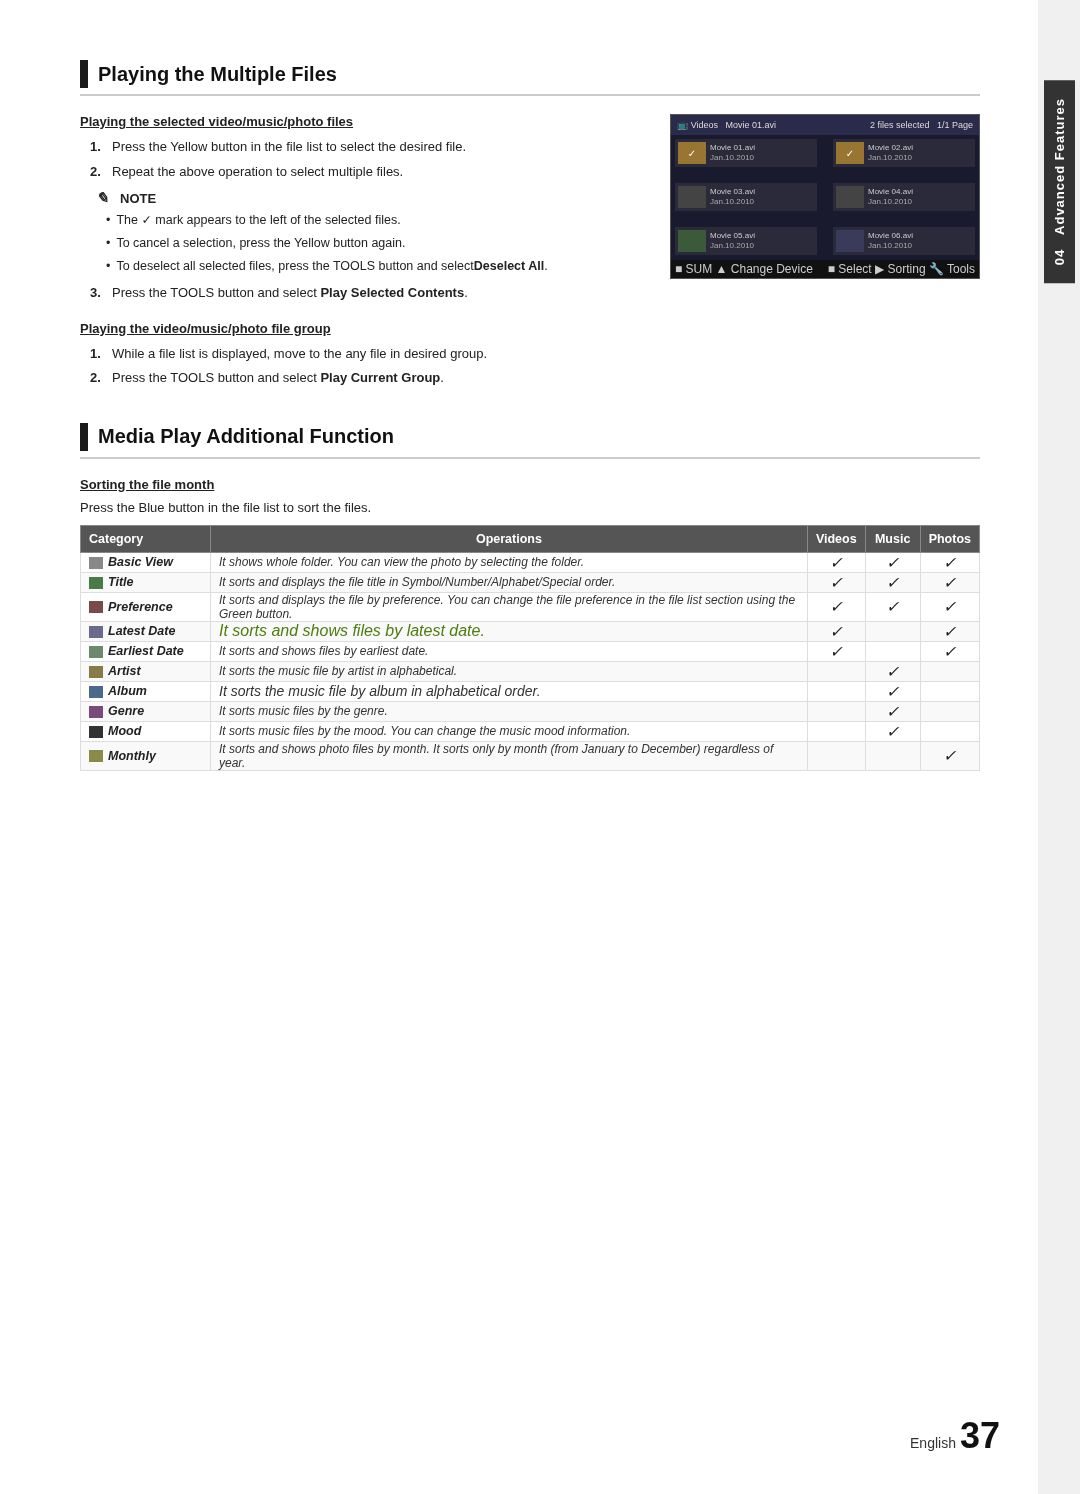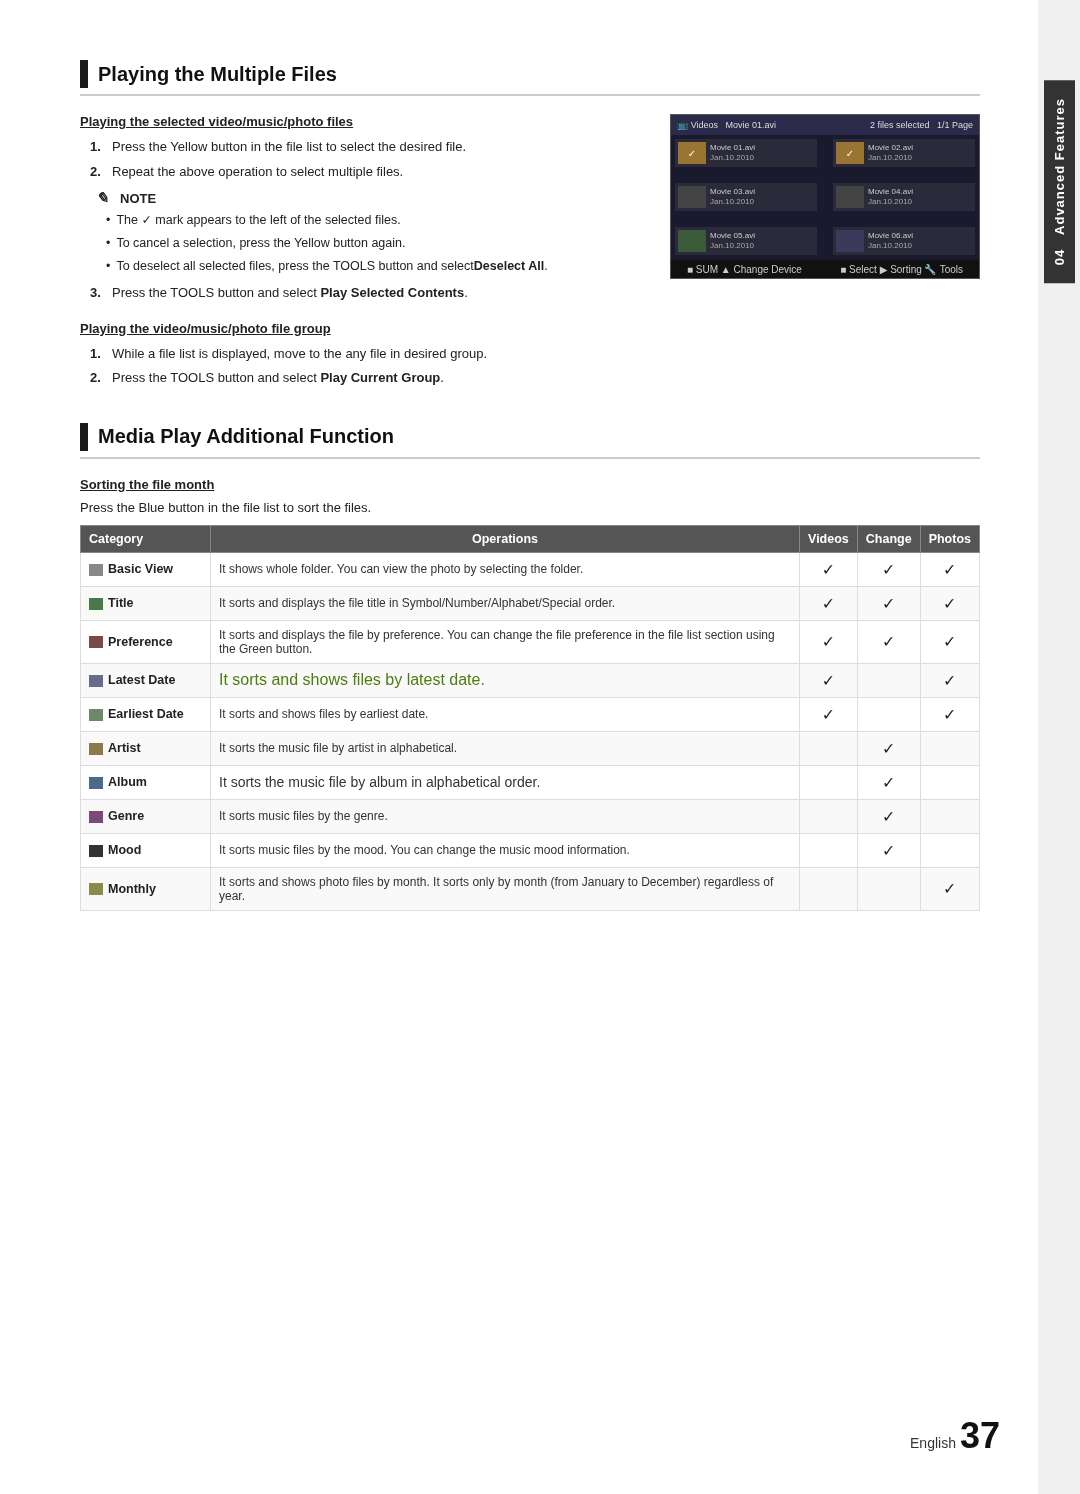--- a/index.html
+++ b/index.html
@@ -173,22 +173,22 @@
     .screenshot-item-text {
       font-size: 8px;
       color: #ccc;
       line-height: 1.3;
     }
     .screenshot-bottombar {
       background: #111;
       height: 18px;
       display: flex;
       align-items: center;
-      padding: 0 16px;
-      font-size: 10px;
+      padding: 0 4px;
+      font-size: 12px;
       color: #ccc;
       position: absolute;
       bottom: 0;
       left: 0;
       right: 0;
       justify-content: space-between;
     }
 
     
     .sort-table {
@@ -218,23 +218,24 @@
     .sort-table thead th.check-col {
       width: 55px;
     }
     .sort-table tbody tr {
       border-bottom: 1px solid #ddd;
     }
     .sort-table tbody tr:nth-child(even) {
       background: #f9f9f9;
     }
     .sort-table tbody td {
-      padding: 7px 8px;
+      padding: 0 8px;
       border: 1px solid #ddd;
       vertical-align: middle;
+      font-style: italic;
     }
 
     
     .right-sidebar {
       position: absolute;
       right: 0;
       top: 0;
       width: 42px;
       height: 1494px;
       background: #f0f0f0;
@@ -416,21 +417,21 @@
 
     <div class="subsection-title">Sorting the file month</div>
     <p style="margin-bottom:10px; font-size:13px;">Press the Blue button in the file list to sort the files.</p>
 
     <table class="sort-table">
       <thead>
         <tr>
           <th class="cat-col">Category</th>
           <th class="ops-col">Operations</th>
           <th class="check-col">Videos</th>
-          <th class="check-col">Change</th>
+          <th class="check-col">Music</th>
           <th class="check-col">Photos</th>
         </tr>
       </thead>
       <tbody id="table-body">
       <tr>
             <td style="white-space: nowrap; font-weight: bold; font-size: 12.5px; border-right: 1px solid rgb(221, 221, 221);"><span style="display: inline-block; width: 14px; height: 12px; background: rgb(136, 136, 136); margin-right: 5px; vertical-align: middle;"></span><span>Basic View</span></td>
             <td style="font-size: 12px; color: rgb(51, 51, 51);">It shows whole folder. You can view the photo by selecting the folder.</td>
             <td style="text-align: center; font-size: 16px;">✓</td>
             <td style="text-align: center; font-size: 16px;">✓</td>
             <td style="text-align: center; font-size: 16px;">✓</td>

